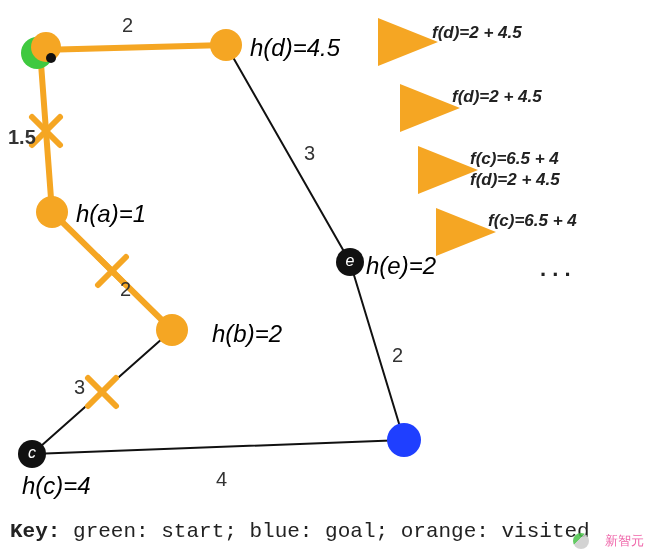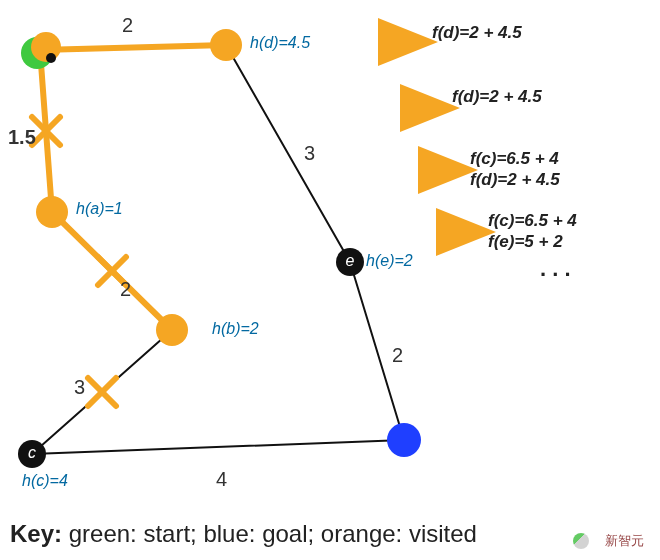--- a/index.html
+++ b/index.html
@@ -16,22 +16,22 @@
     width: 660px;
     height: 560px;
     overflow: hidden;
   }
   svg.graph {
     position: absolute;
     left: 0; top: 0;
   }
   .node-label {
     position: absolute;
-    font-size: 16px;
-    color: #0369a1;
+    font-size: 24px;
+    color: #000000;
     font-style: italic;
     white-space: nowrap;
   }
   .edge-label {
     position: absolute;
     font-size: 20px;
     color: #333;
   }
   .node-letter {
     position: absolute;
@@ -49,29 +49,30 @@
     line-height: 1.25;
   }
   .f-block .line { display: block; font-style: italic; }
   .ellipsis {
     position: absolute;
     font-size: 22px;
     font-weight: 700;
   }
   .key-line {
     position: absolute;
-    font-size: 24px;
+    font-size: 21px;
+    font-family: Liberation Mono, monospace;
   }
   .key-line b { font-weight: 700; }
   .watermark {
     position: absolute;
     right: 16px;
     bottom: 10px;
     font-size: 13px;
-    color: #7f1d1d;
+    color: #ec4899;
     display: flex;
     align-items: center;
     gap: 16px;
     opacity: .85;
   }
   .watermark .dot {
     width: 16px; height: 16px; border-radius: 50%;
     background: linear-gradient(135deg,#4ac24a 0 40%, #ccc 40% 100%);
   }
 </style>
@@ -152,21 +153,20 @@
   </div>
   <div class="f-block" style="left:452px; top:86px;">
     <span class="line">f(d)=2 + 4.5</span>
   </div>
   <div class="f-block" style="left:470px; top:148px;">
     <span class="line">f(c)=6.5 + 4</span>
     <span class="line">f(d)=2 + 4.5</span>
   </div>
   <div class="f-block" style="left:488px; top:210px;">
     <span class="line">f(c)=6.5 + 4</span>
-    <span class="line">f(e)=5 + 2</span>
   </div>
   <div class="ellipsis" style="left:540px; top:256px;">. . .</div>
 
   <div class="key-line" style="left:10px; top:520px;">
     <b>Key:</b>
     <span>green: start; blue: goal; orange: visited</span>
   </div>
 
   <div class="watermark">
     <span class="dot"></span>

